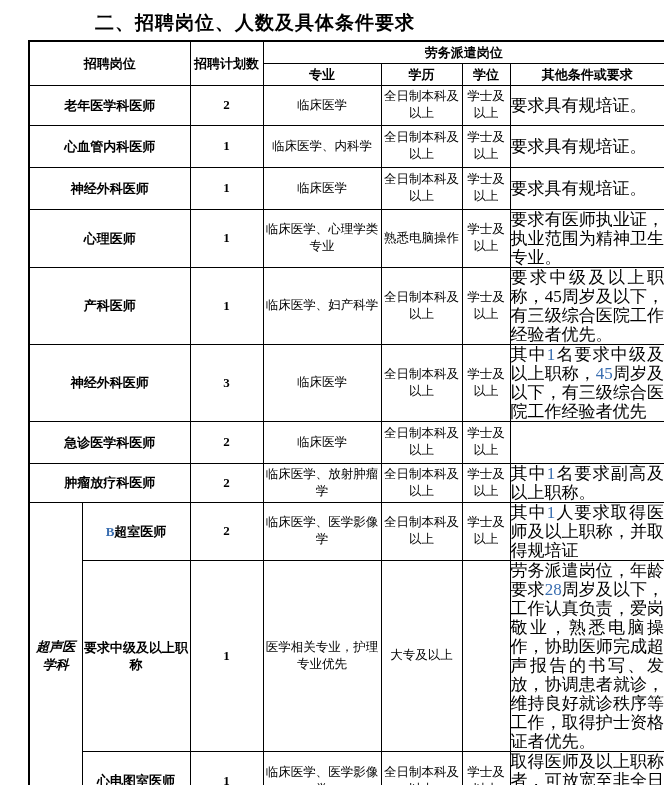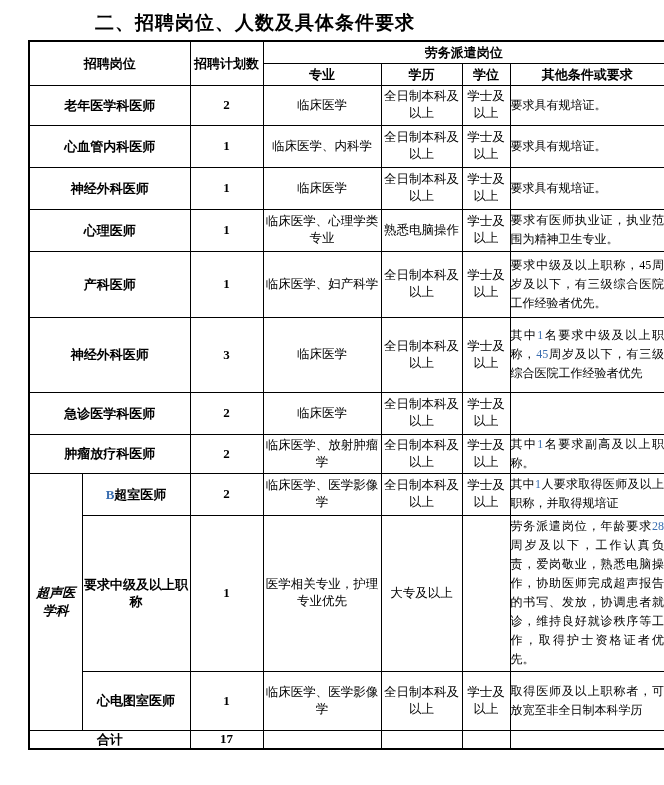--- a/index.html
+++ b/index.html
@@ -33,21 +33,21 @@
   .pos{
     font-weight:bold;font-size:13px;text-align:center;line-height:17px;padding:0 2px;font-family:Liberation Serif, serif;
   }
   .num{
     font-weight:bold;font-size:13px;text-align:center;
   }
   .cell{
     font-size:12.5px;text-align:center;line-height:17px;padding:0 2px;
   }
   .other{
-    font-size:12px;text-align:justify;line-height:19px;padding:1px 3px;
+    font-size:17px;text-align:justify;line-height:19px;padding:1px 3px;
   }
   .group{
     font-weight:bold;font-size:13px;text-align:center;line-height:18px;padding:0 4px;font-style:italic;
   }
   .blu{color:#3a6eb0;}
 </style>
 </head>
 <body>
 
 <div class="page">

